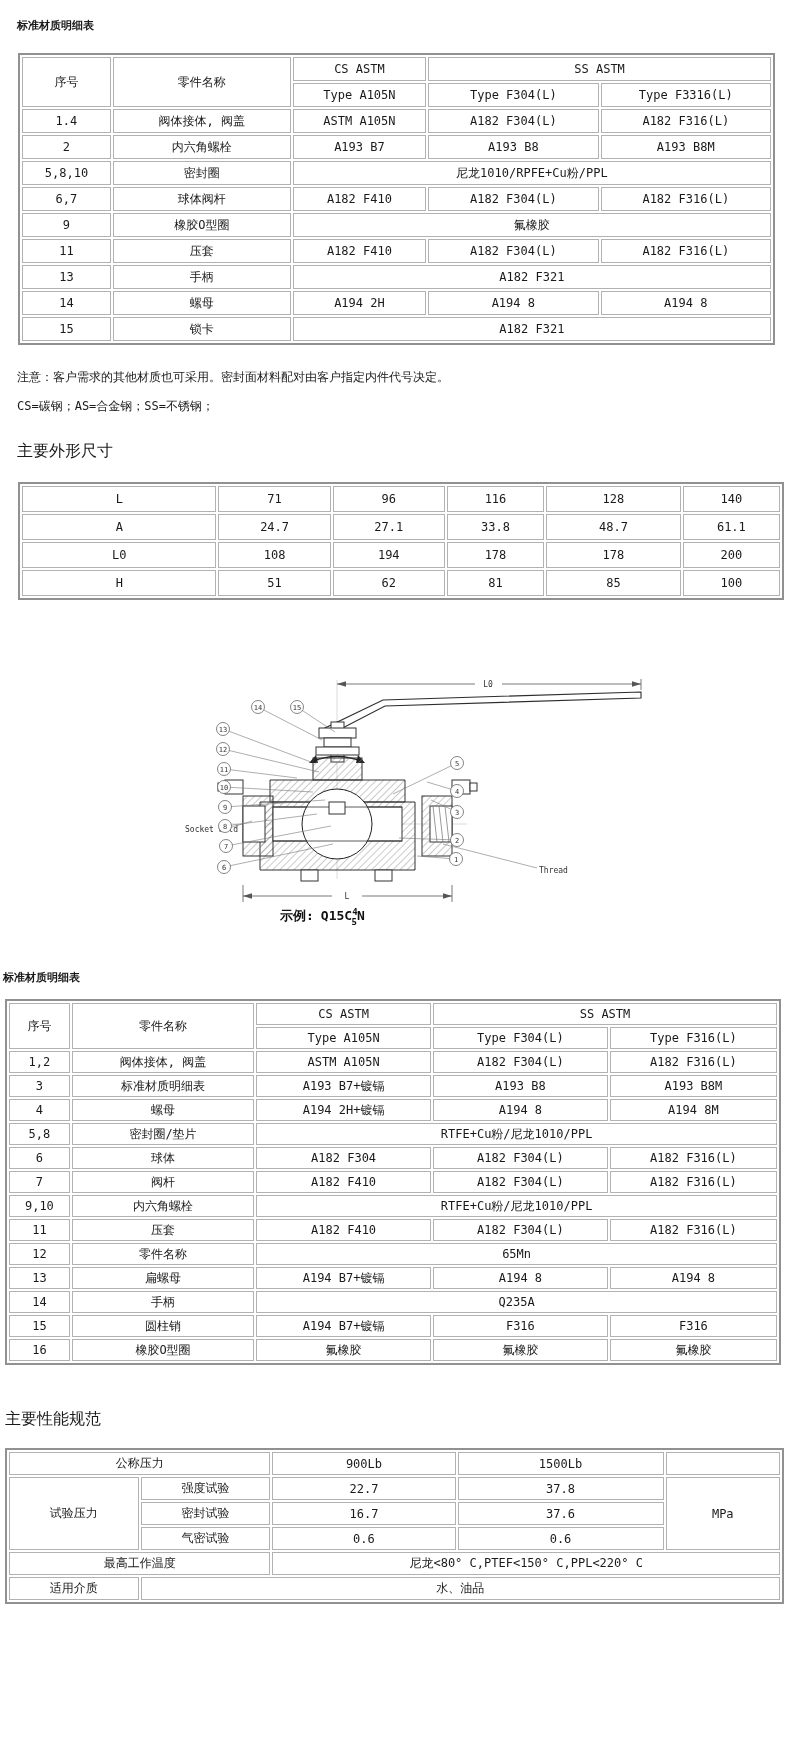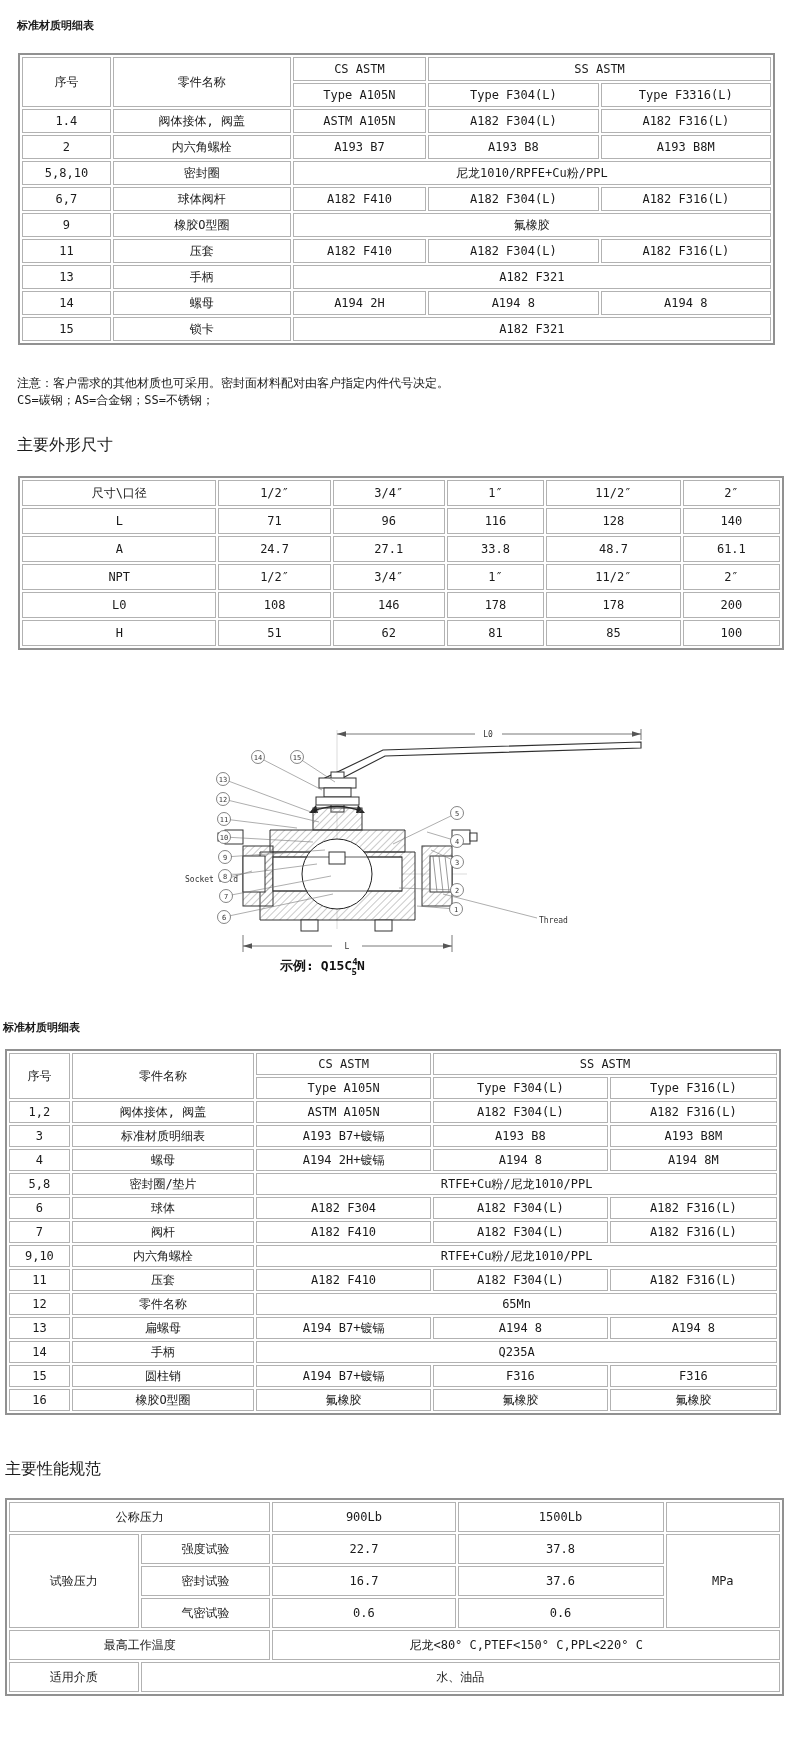--- a/index.html
+++ b/index.html
@@ -17,23 +17,23 @@
     border:1px solid #b2b2b2;text-align:center;vertical-align:middle;
     font-size:12px;padding:0 2px;background:#fff;
   }
   .t1{width:757px;margin:20px 0 0 18px}
   .t1 td{height:24px}
   .t2{width:766px;margin:20px 0 0 18px}
   .t2 td{height:26px}
   .t3{width:776px;margin:14px 0 0 5px}
   .t3 td{height:22px}
   .t4{width:779px;margin:18px 0 0 5px}
-  .t4 td{height:30px}
-  #note1{margin-top:30px}
-  #note2{}
+  .t4 td{height:23px}
+  #note1{margin-top:24px}
+  #note2{margin-top:12px}
   #dim-title{margin-top:26px}
   .diagram-wrap{margin:74px 0 0 185px;width:470px}
   #sec3-title{margin-top:40px;margin-left:3px}
   #perf-title{margin-top:44px;margin-left:5px}
   svg text{font-family:"DejaVu Sans Mono","DejaVu Sans","Liberation Sans",sans-serif}
 </style>
 </head>
 <body>
 
 <div class="sec-title">标准材质明细表</div>
@@ -125,55 +125,39 @@
   <colgroup>
       <col style="width:26%">
       <col style="width:15%">
       <col style="width:15%">
       <col style="width:13%">
       <col style="width:18%">
       <col style="width:13%">
     </colgroup>
   <tbody id="dim-body">
       <tr>
-        <td>尺寸\口径</td>
-        <td>1/2″</td>
-        <td>3/4″</td>
-        <td>1″</td>
-        <td>11/2″</td>
-        <td>2″</td>
-      </tr>
-      <tr>
         <td>L</td>
         <td>71</td>
         <td>96</td>
         <td>116</td>
         <td>128</td>
         <td>140</td>
       </tr>
       <tr>
         <td>A</td>
         <td>24.7</td>
         <td>27.1</td>
         <td>33.8</td>
         <td>48.7</td>
         <td>61.1</td>
       </tr>
       <tr>
-        <td>NPT</td>
-        <td>1/2″</td>
-        <td>3/4″</td>
-        <td>1″</td>
-        <td>11/2″</td>
-        <td>2″</td>
-      </tr>
-      <tr>
         <td>L0</td>
         <td>108</td>
-        <td>146</td>
+        <td>194</td>
         <td>178</td>
         <td>178</td>
         <td>200</td>
       </tr>
       <tr>
         <td>H</td>
         <td>51</td>
         <td>62</td>
         <td>81</td>
         <td>85</td>

